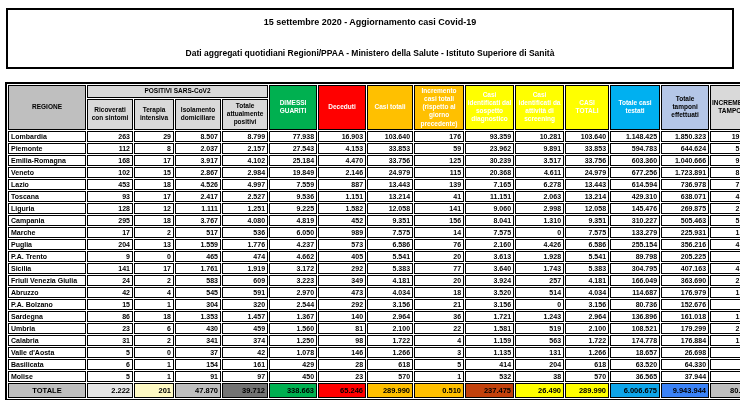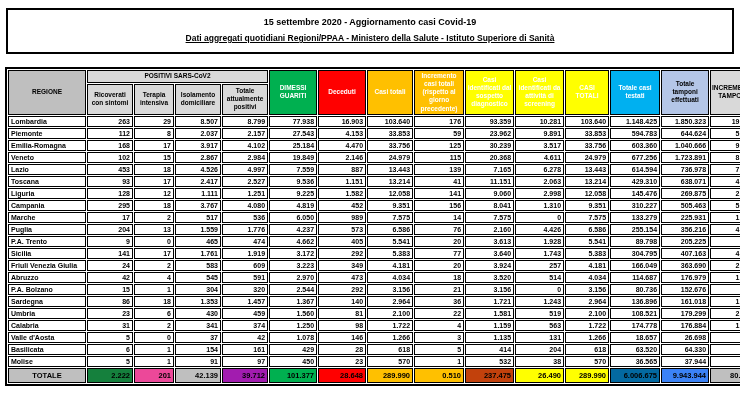--- a/index.html
+++ b/index.html
@@ -2,22 +2,22 @@
 <html><head>
 <meta charset="utf-8">
 <style>
   html,body{margin:0;padding:0;background:#fff;}
   body{width:740px;height:400px;overflow:hidden;font-family:"Liberation Sans",sans-serif;color:#000;}
   .page{position:relative;width:740px;height:400px;}
   .title-box{
     margin:8px 6px 0 6px;border:2px solid #000;text-align:center;
     padding:7px 4px 9px 4px;
   }
-  .title-line1{font-size:9px;font-weight:700;margin-bottom:6px;}
-  .title-line2{font-size:8.5px;font-weight:700;text-decoration:underline;}
+  .title-line1{font-size:9px;font-weight:700;margin-bottom:21px;}
+  .title-line2{font-size:8.5px;font-weight:700;}
   table.covid{
     margin:13px 5px 0 5px;width:730px;table-layout:fixed;
     border-collapse:separate;border-spacing:1px;border:2px solid #000;background:#fff;
   }
   table.covid th, table.covid td{
     border:1px solid #000;overflow:hidden;white-space:normal;
   }
   table.covid th{
     font-weight:700;text-align:center;vertical-align:middle;
     font-size:6.5px;line-height:1.25;padding:1px 1px;
@@ -435,31 +435,31 @@
           <td class="num">1</td>
           <td class="num">532</td>
           <td class="num">38</td>
           <td class="num">570</td>
           <td class="num">36.565</td>
           <td class="num">37.944</td>
           <td class="num">239</td>
         </tr>
         <tr class="total-row">
           <td class="region" style="background: rgb(191, 191, 191); margin-top: 46px;">TOTALE</td>
-          <td class="num" style="background: #15803d;">2.222</td>
-          <td class="num" style="background: #ec4899;">201</td>
-          <td class="num" style="background: rgb(191, 191, 191);">42.139</td>
-          <td class="num" style="background: #a21caf;">39.712</td>
-          <td class="num" style="background: rgb(0, 176, 80);">101.377</td>
-          <td class="num" style="background: rgb(255, 0, 0);">28.648</td>
+          <td class="num" style="background: #e5e5e5;">2.222</td>
+          <td class="num" style="background: #fef9c3;">201</td>
+          <td class="num" style="background: rgb(191, 191, 191);">47.870</td>
+          <td class="num" style="background: #737373;">39.712</td>
+          <td class="num" style="background: rgb(0, 176, 80);">338.663</td>
+          <td class="num" style="background: rgb(255, 0, 0);">65.246</td>
           <td class="num" style="background: rgb(255, 192, 0);">289.990</td>
           <td class="num" style="background: rgb(255, 192, 0);">0.510</td>
           <td class="num" style="background: #c2410c;">237.475</td>
           <td class="num" style="background: rgb(255, 255, 0);">26.490</td>
           <td class="num" style="background: rgb(255, 255, 0);">289.990</td>
-          <td class="num" style="background: #0369a1;">6.006.675</td>
+          <td class="num" style="background: #0ea5e9;">6.006.675</td>
           <td class="num" style="background: #3b82f6;">9.943.944</td>
           <td class="num" style="background: rgb(191, 191, 191);">80.517</td>
         </tr>
       </tbody>
     </table>
 
 </div>
 
 </body></html>

